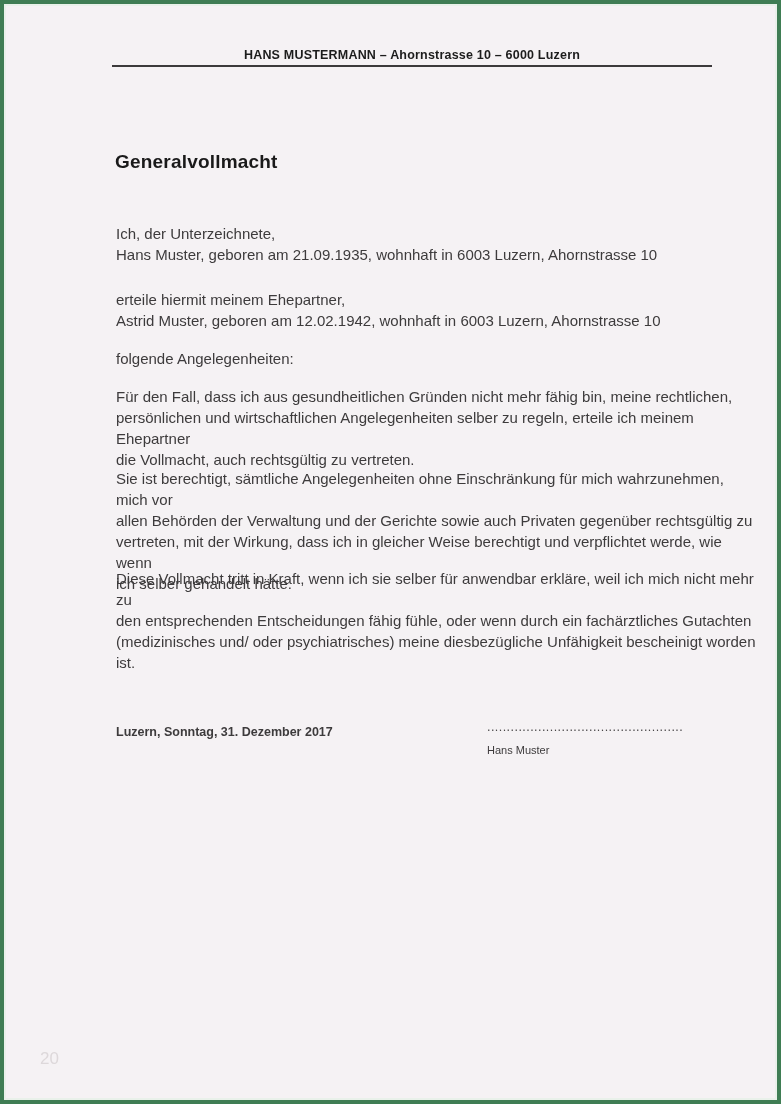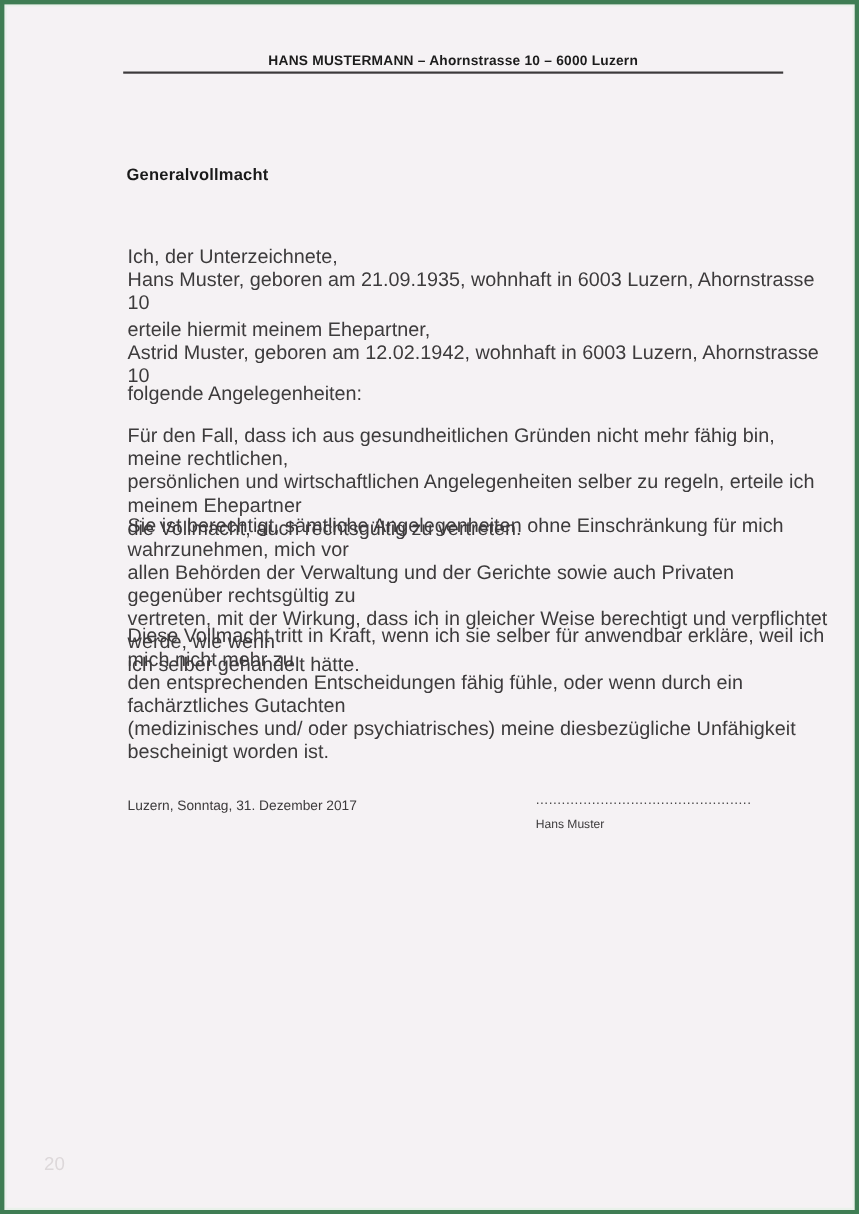--- a/index.html
+++ b/index.html
@@ -35,46 +35,47 @@
     top: 61px;
     width: 600px;
     height: 2px;
     background: #3c3a3b;
   }
   .doc-title {
     position: absolute;
     left: 111px;
     top: 147px;
     margin: 0;
-    font-size: 15px;
+    font-size: 19px;
     font-weight: bold;
     color: #1a1a1a;
     letter-spacing: 0.2px;
   }
   .para {
     position: absolute;
     left: 112px;
     width: 640px;
-    font-size: 18px;
+    font-size: 15px;
     line-height: 21px;
     color: #3d3b3c;
     white-space: pre-line;
   }
   .p1 { top: 219px; }
   .p2 { top: 285px; }
   .p3 { top: 344px; }
   .p4 { top: 382px; }
   .p5 { top: 464px; }
   .p6 { top: 564px; }
   .date-line {
     position: absolute;
     left: 112px;
     top: 721px;
     font-size: 12.5px;
     color: #3d3b3c;
+    font-weight: bold;
   }
   .sig-dots {
     position: absolute;
     left: 483px;
     top: 716px;
     font-size: 12.5px;
     letter-spacing: 0.45px;
     color: #4a4849;
     white-space: nowrap;
   }

